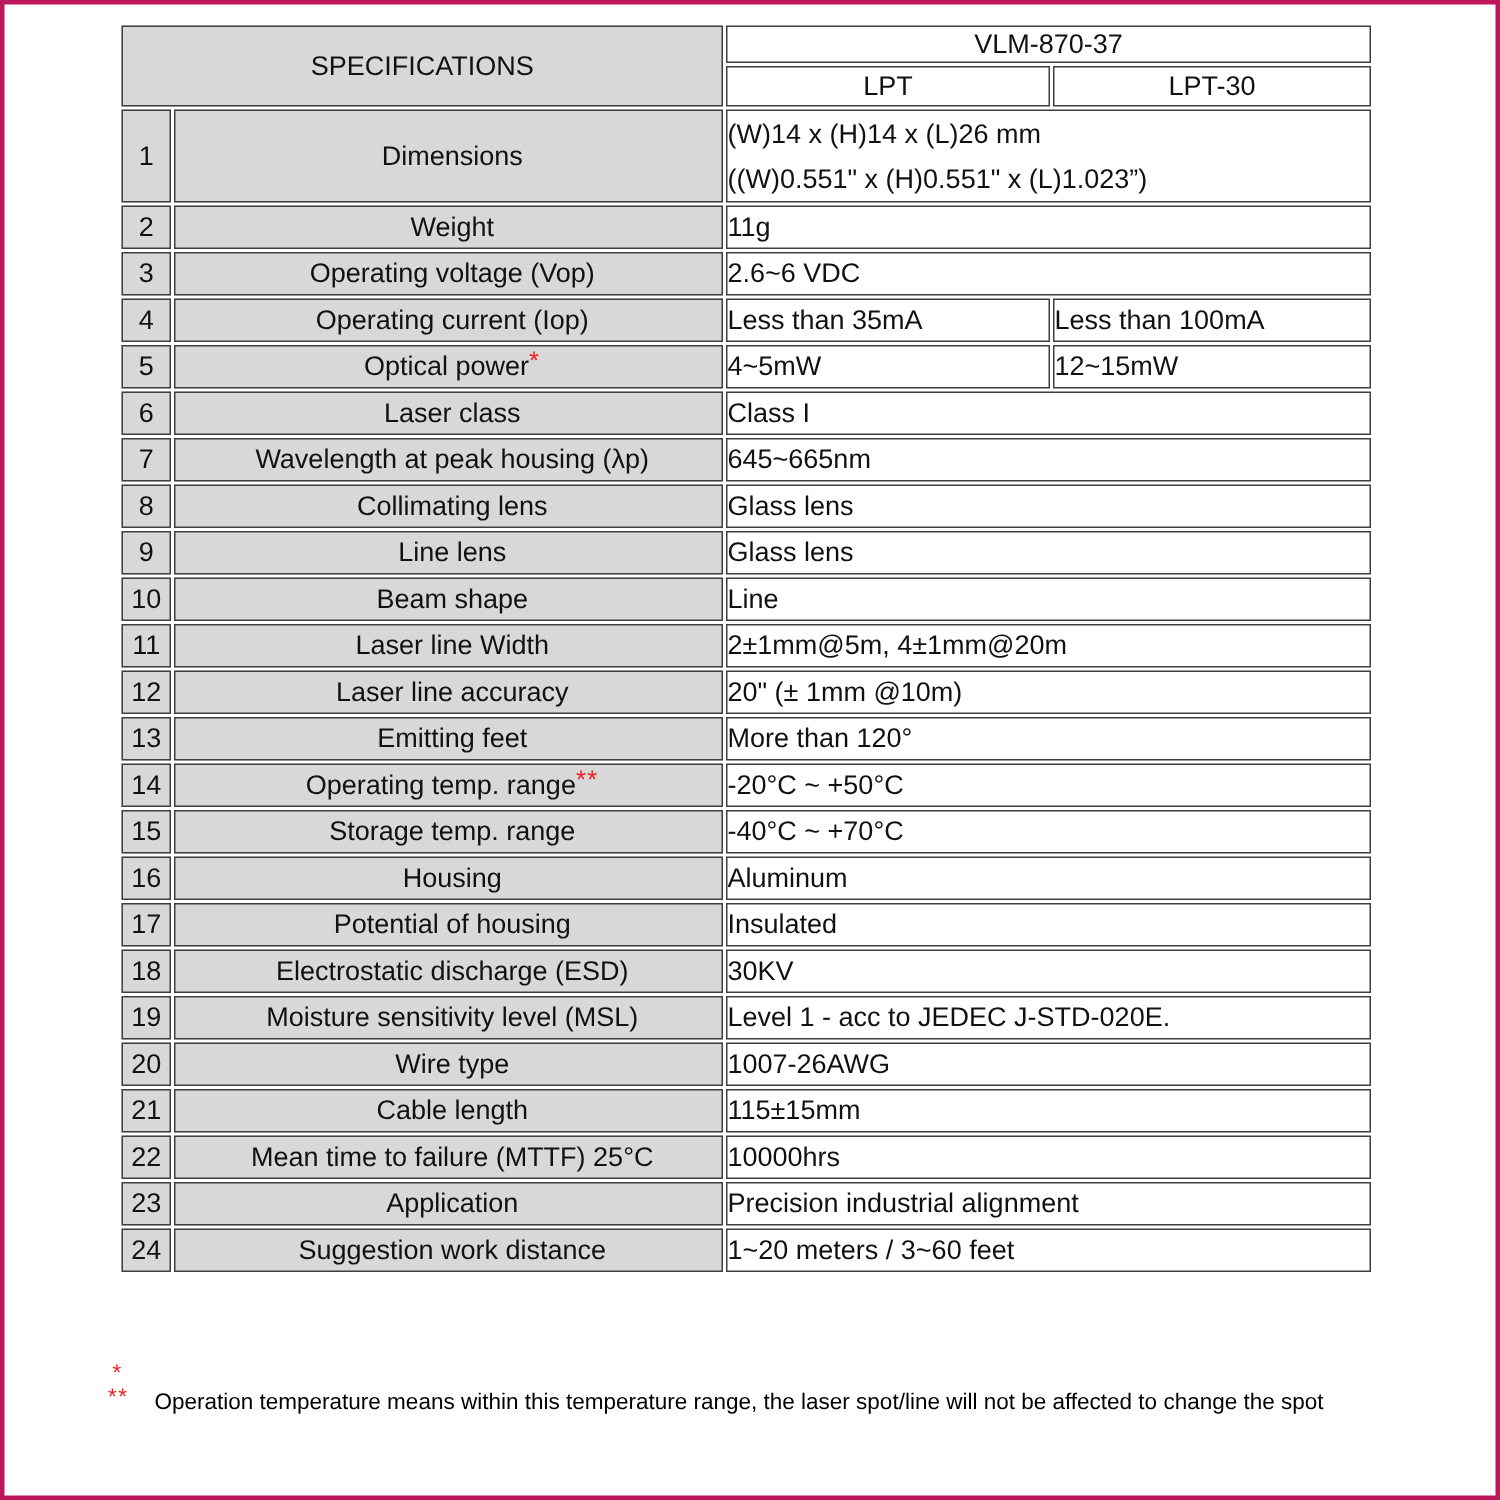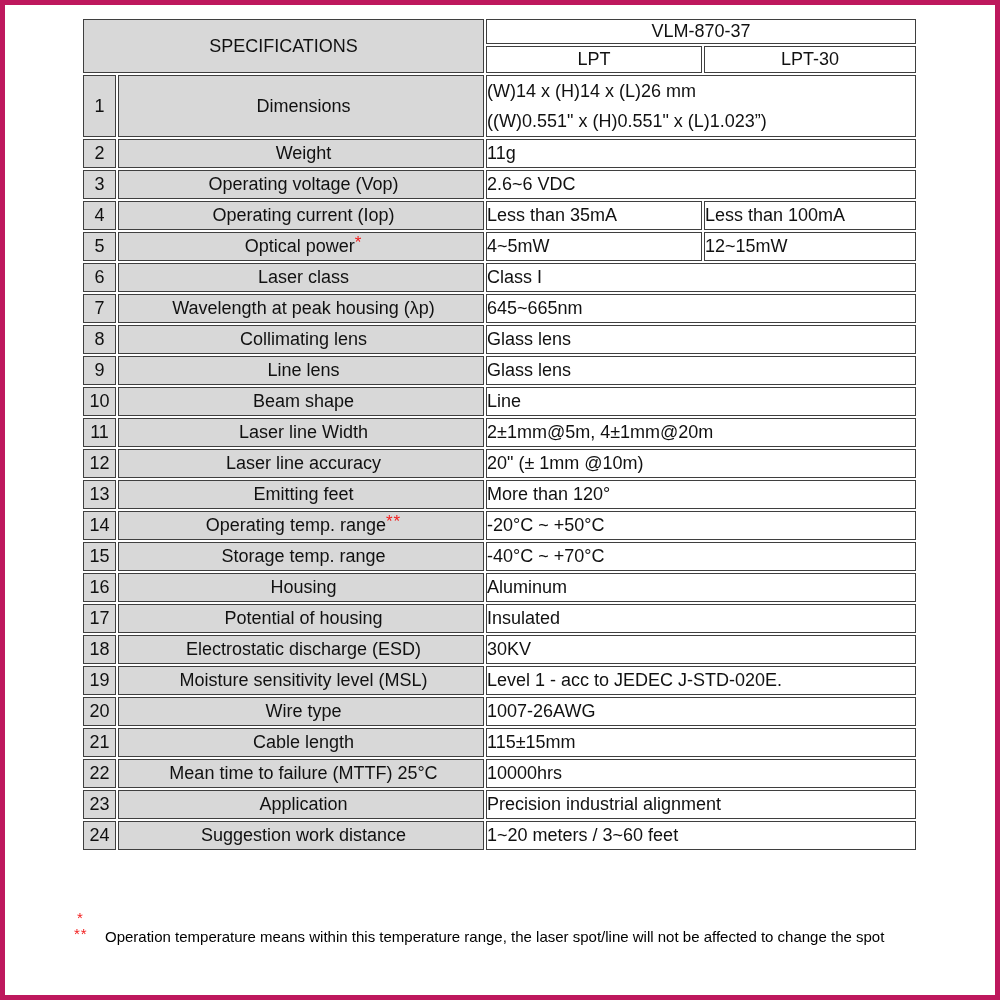--- a/index.html
+++ b/index.html
@@ -14,21 +14,21 @@
     width: 1000px;
     height: 1000px;
     font-family: "Liberation Sans", sans-serif;
     color: var(--text);
     position: relative;
     overflow: hidden;
   }
   .page {
     position: absolute;
     inset: 0;
-    border: 5px solid #be185d;
+    border: 3px solid #be185d;
   }
   table.spec {
     position: absolute;
     left: 76px;
     top: 12px;
     border-collapse: separate;
     border-spacing: 2px;
     table-layout: fixed;
   }
   table.spec td {

